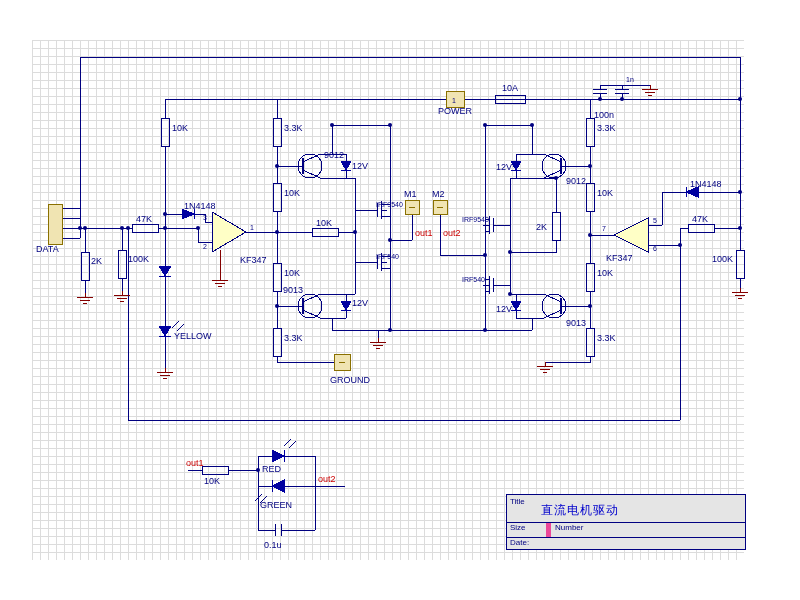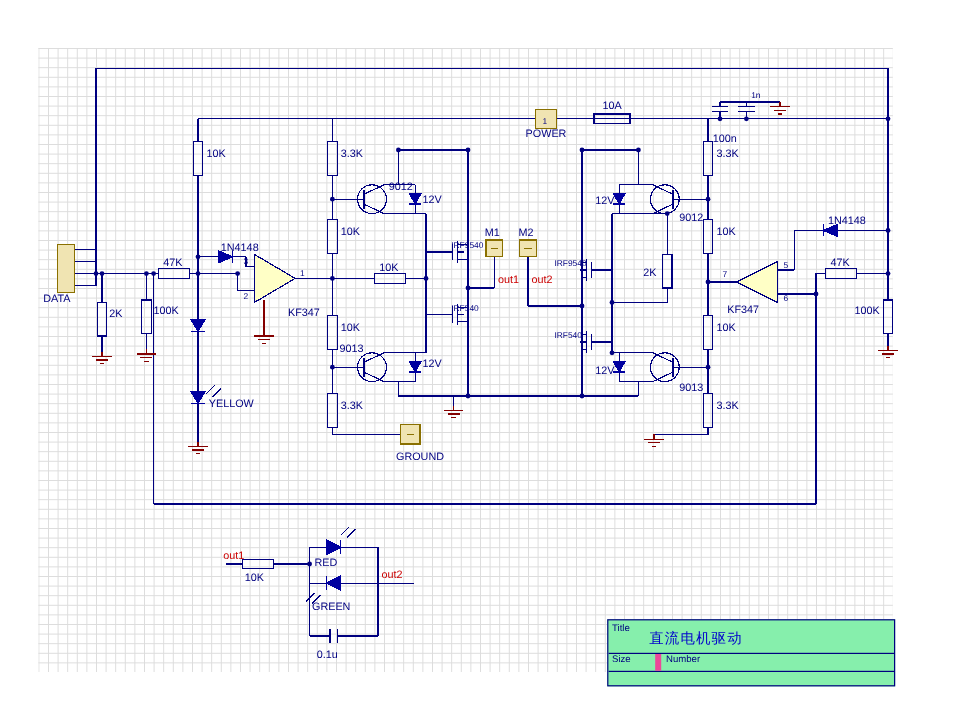--- a/index.html
+++ b/index.html
@@ -6,21 +6,21 @@
   #screen{position:relative;width:800px;height:600px;background:#ffffff;overflow:hidden}
   #canvas{position:absolute;left:32px;top:40px;width:712px;height:520px;background:#ffffff;
     background-image:linear-gradient(to right,#dcdcdc 1px,transparent 1px),
                      linear-gradient(to bottom,#dcdcdc 1px,transparent 1px);
     background-size:8px 8px}
   #schematic{position:absolute;left:0;top:0}
   text.lbl{font-family:"Liberation Sans",sans-serif;font-size:9px;fill:#000080}
   text.lbl.red{fill:#cc0000}
   text.lbl.pin{font-size:7px}
   text.lbl.sm{font-size:7px}
-  #titleblock{position:absolute;left:506px;top:516px;width:240px;height:56px;background:#86efac;
+  #titleblock{position:absolute;left:506px;top:494px;width:240px;height:56px;background:#e5e5e5;
     border:1px solid #000080;box-sizing:border-box;color:#000080;font-size:8px;overflow:hidden}
   .tb-row1{height:27px;border-bottom:1px solid #000080;position:relative}
   .tb-label{position:absolute;left:3px;top:2px}
   .tb-title{position:absolute;left:34px;top:7px;font-size:12px;color:#0000cc;letter-spacing:1px}
   .tb-row2{height:14px;border-bottom:1px solid #000080;display:flex}
   .tb-size{width:44px;border-right:5px solid #ec4899;padding-left:3px;box-sizing:border-box}
   .tb-number{padding-left:4px}
   .tb-row3{height:12px;padding-left:3px}
 </style>
 </head>
@@ -313,14 +313,17 @@
 
   <div id="titleblock">
     <div class="tb-row1">
       <span class="tb-label">Title</span>
       <span class="tb-title">直流电机驱动</span>
     </div>
     <div class="tb-row2">
       <span class="tb-size">Size</span>
       <span class="tb-number">Number</span>
     </div>
+    <div class="tb-row3">
+      <span>Date:</span>
+    </div>
   </div>
 </div>
 
 </body></html>

